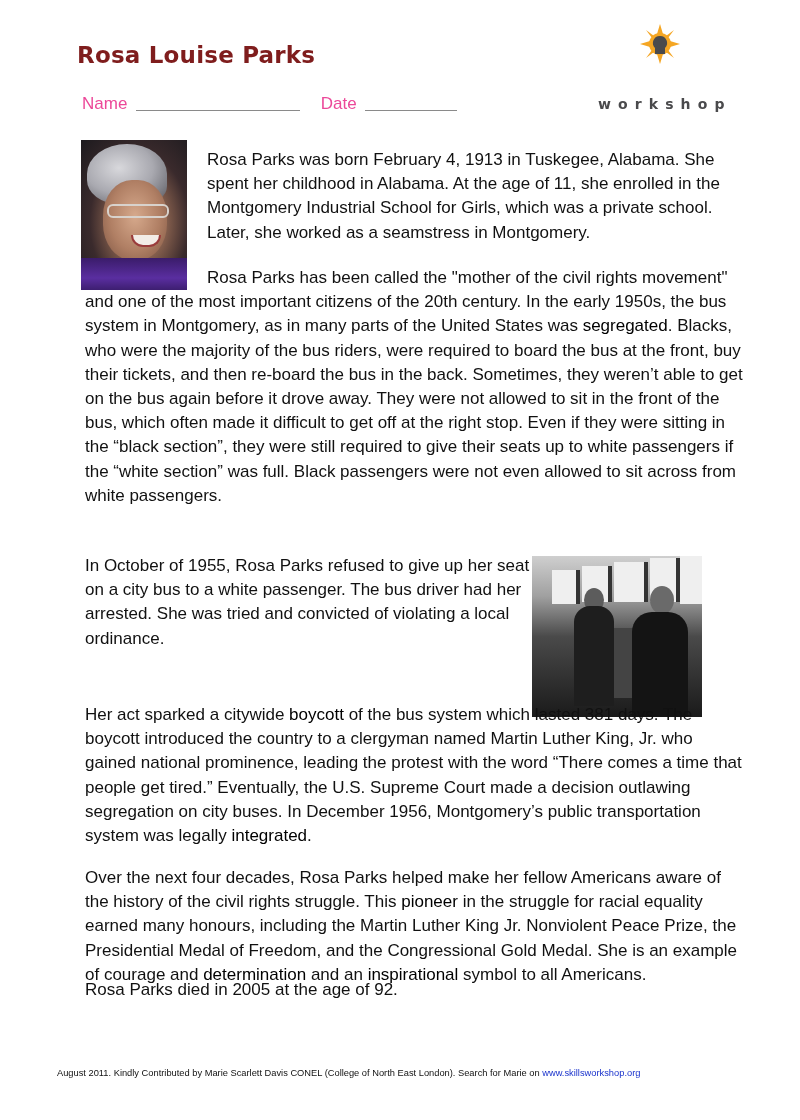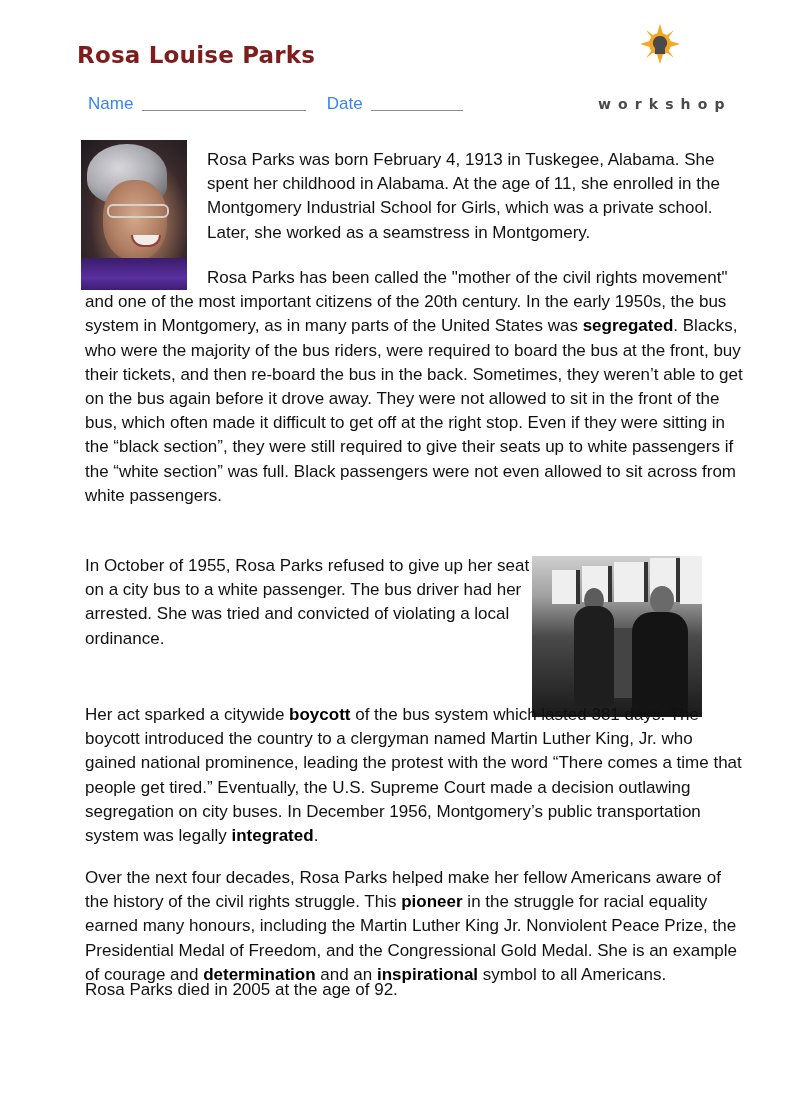--- a/index.html
+++ b/index.html
@@ -1,20 +1,20 @@
 <!DOCTYPE html>
 <html><head>
 <meta charset="utf-8">
 <style>
   html, body { margin: 0; padding: 0; background: #ffffff; }
   body { width: 800px; height: 1120px; position: relative; overflow: hidden;
          font-family: "Liberation Sans", sans-serif; color: #111; }
   .title { position: absolute; left: 77px; top: 42px; font-size: 23px; font-weight: bold;
            font-family: "DejaVu Sans", sans-serif; letter-spacing: 0.2px; color: #7f1d1d; margin: 0; }
-  .namedate { position: absolute; left: 88px; top: 94px; font-size: 17px; color: #3b82f6; }
+  .namedate { position: absolute; left: 82px; top: 94px; font-size: 17px; color: #ec4899; }
   .namedate .lbl { display: inline-block; }
   .namedate .blank { display: inline-block; border-bottom: 1.5px solid #8a8a8a; height: 16px; vertical-align: -2px; margin-left: 4px; }
   .logo { position: absolute; left: 588px; top: 24px; width: 145px; height: 90px; }
   .logo .word { position: absolute; left: 8px; top: 26px; font-family: "DejaVu Sans", sans-serif;
                 font-weight: bold; font-size: 46px; color: #4a4a4c; letter-spacing: -1px; line-height: 46px; }
   .logo .sub { position: absolute; left: 10px; top: 72px; font-family: "DejaVu Sans", sans-serif;
                font-weight: bold; font-size: 14px; color: #4a4a4c; letter-spacing: 7.1px; }
   .logo svg.sun { position: absolute; left: 52px; top: 0px; }
   .photo { position: absolute; background: #333; overflow: hidden; }
   .portrait { left: 81px; top: 140px; width: 106px; height: 150px;
@@ -29,21 +29,21 @@
                      background: linear-gradient(180deg, #3a1c6a 0%, #5a2ea0 50%, #2a1450 100%); }
   .bus { left: 532px; top: 556px; width: 170px; height: 161px;
          background: linear-gradient(180deg, #cfcfcf 0%, #a0a0a0 25%, #4a4a4a 50%, #1a1a1a 100%); }
   .bus .win { position: absolute; background: #efefef; border-right: 4px solid #333; }
   .bus .man { position: absolute; left: 42px; top: 50px; width: 40px; height: 100px; background: #1e1e1e; border-radius: 16px 16px 0 0; }
   .bus .manhead { position: absolute; left: 52px; top: 32px; width: 20px; height: 24px; background: #5c5c5c; border-radius: 50%; }
   .bus .woman { position: absolute; left: 100px; top: 56px; width: 56px; height: 105px; background: #141414; border-radius: 20px 20px 0 0; }
   .bus .womanhead { position: absolute; left: 118px; top: 30px; width: 24px; height: 28px; background: #6a6a6a; border-radius: 50%; }
   .bus .seat { position: absolute; left: 70px; top: 72px; width: 34px; height: 70px; background: #444; }
   .text { position: absolute; font-size: 17px; line-height: 24.2px; color: #111; margin: 8px; }
-  .text b { font-weight: bold; color: #000; }
+  .text b { font-weight: normal; color: #000; }
   .p1 { left: 199px; top: 140px; width: 540px; }
   .p2 { left: 77px; top: 258px; width: 660px; }
   .p2 .indent { display: inline-block; width: 122px; }
   .p3 { left: 77px; top: 546px; width: 450px; }
   .p4 { left: 77px; top: 695px; width: 660px; }
   .p5 { left: 77px; top: 858px; width: 660px; }
   .p6 { left: 77px; top: 970px; width: 660px; }
   .footer { position: absolute; left: 57px; top: 1068px; width: 690px; font-size: 9.3px; line-height: 11.5px; color: #111; }
   .footer .row { display: flex; justify-content: space-between; white-space: nowrap; }
   .footer a { color: #1a33cc; text-decoration: none; }
@@ -105,13 +105,16 @@
 
 <p class="text p3">In October of 1955, Rosa Parks refused to give up her seat on a city bus to a white passenger. The bus driver had her arrested. She was tried and convicted of violating a local ordinance.</p>
 
 <p class="text p4"><span>Her act sparked a citywide </span><b>boycott</b><span> of the bus system which lasted 381 days. The boycott introduced the country to a clergyman named Martin Luther King, Jr. who gained national prominence, leading the protest with the word “There comes a time that people get tired.”  Eventually, the U.S. Supreme Court made a decision outlawing segregation on city buses. In December 1956, Montgomery’s public transportation system was legally </span><b>integrated</b><span>.</span></p>
 
 <p class="text p5"><span>Over the next four decades, Rosa Parks helped make her fellow Americans aware of the history of the civil rights struggle. This </span><b>pioneer</b><span> in the struggle for racial equality earned many honours, including the Martin Luther King Jr. Nonviolent Peace Prize, the Presidential Medal of Freedom, and the Congressional Gold Medal. She is an example of courage and </span><b>determination</b><span> and an </span><b>inspirational</b><span> symbol to all Americans.</span></p>
 
 <p class="text p6">Rosa Parks died in 2005 at the age of 92.</p>
 
 <div class="footer">
+  <div class="row">
+    <span><span>August 2011. Kindly Contributed by Marie Scarlett Davis CONEL (College of North East London). Search for Marie on </span><a>www.skillsworkshop.org</a></span>
+  </div>
 </div>
 
 </body></html>

